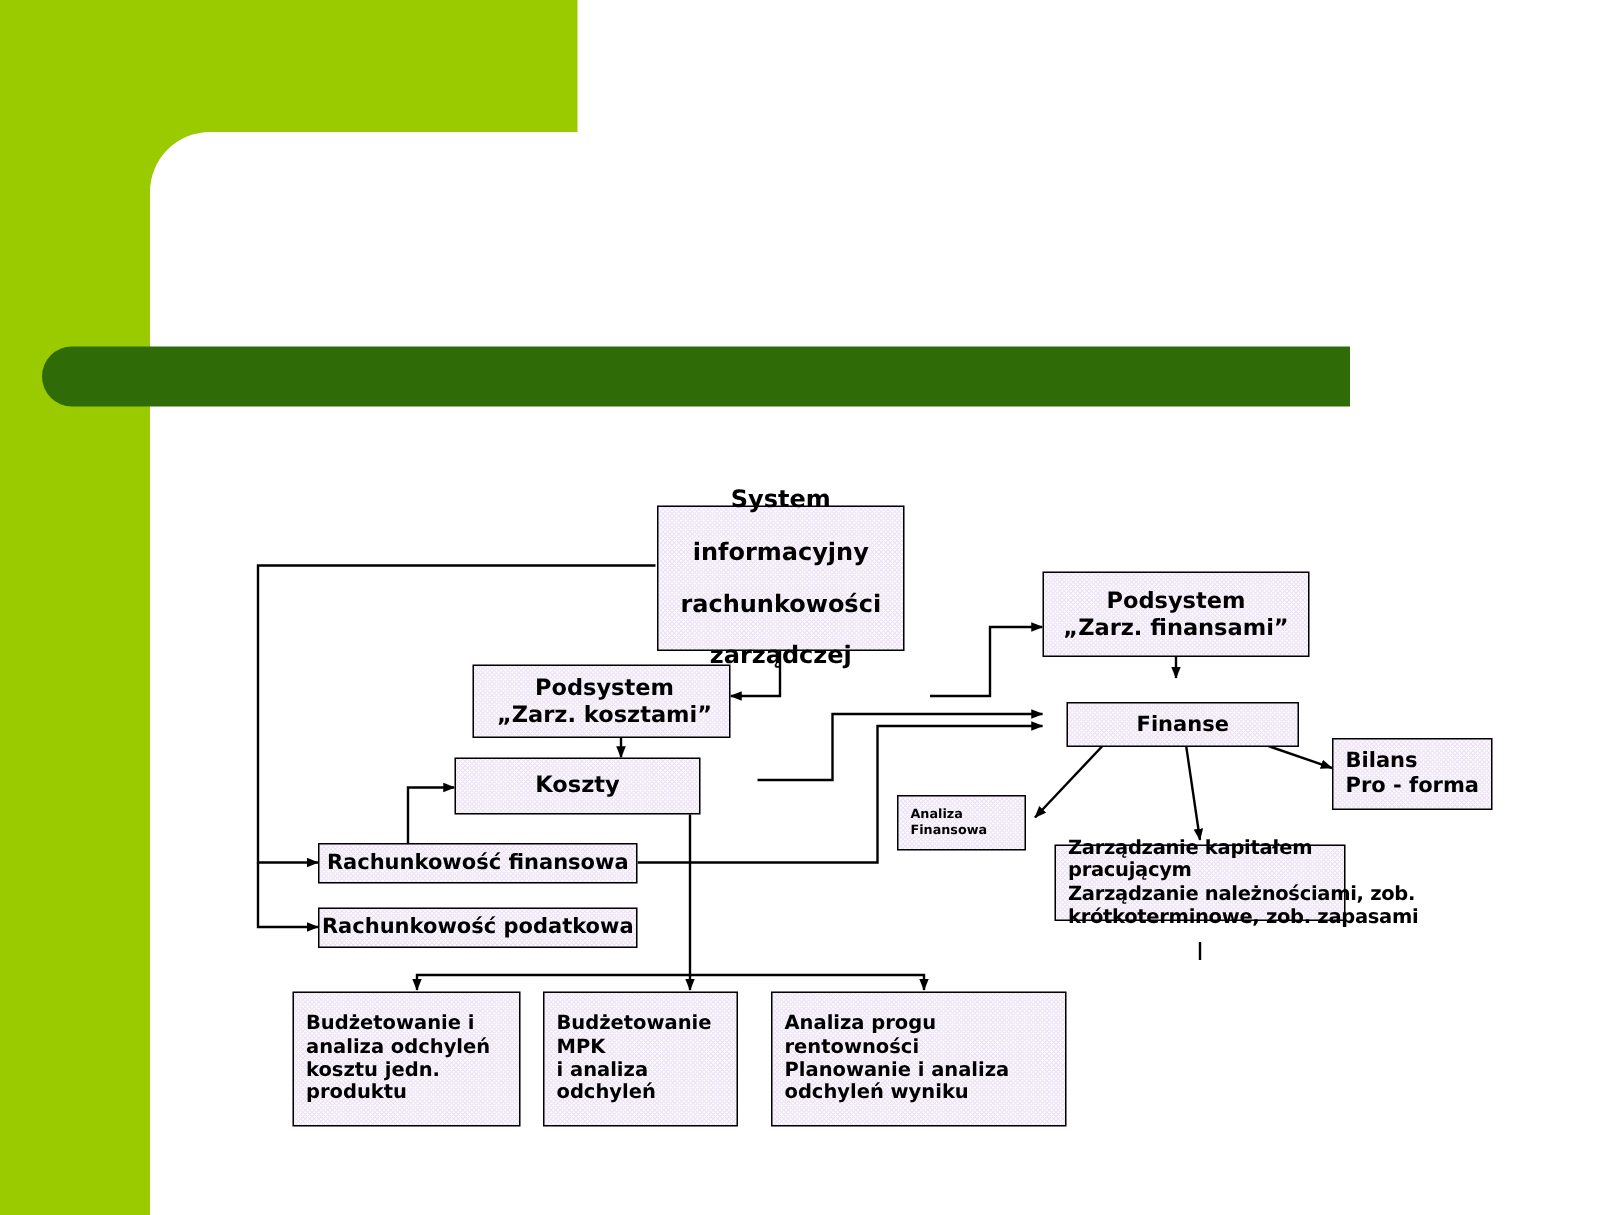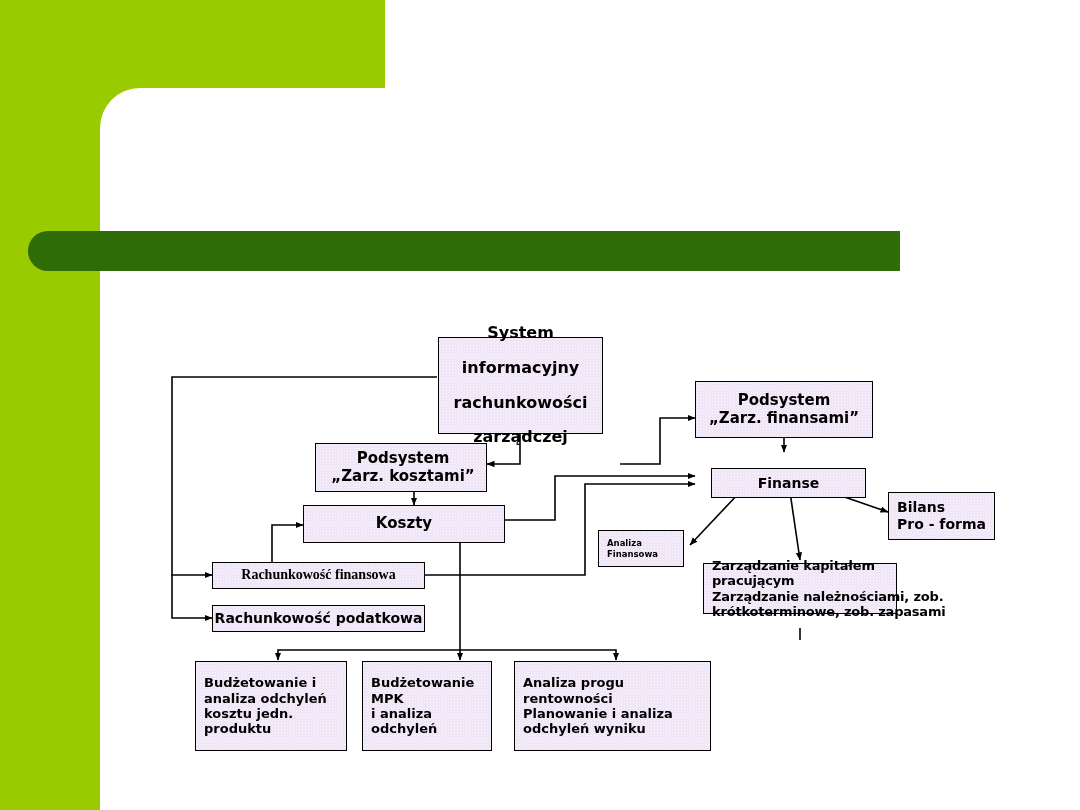--- a/index.html
+++ b/index.html
@@ -128,29 +128,29 @@
     <div class="node ctr fs15 pad-lr" style="left: 315px; top: 443px; width: 172px; height: 49px; border-color: rgb(0, 0, 0); background-color: rgb(237, 226, 246);">
       <span class="ln">Podsystem</span>
       <span class="ln">„Zarz. kosztami”</span>
     </div>
 
     <div class="node ctr fs15" style="left: 695px; top: 381px; width: 178px; height: 57px; border-color: rgb(0, 0, 0); background-color: rgb(237, 226, 246);">
       <span class="ln">Podsystem</span>
       <span class="ln">„Zarz. finansami”</span>
     </div>
 
-    <div class="node ctr fs15" style="left: 303px; top: 505px; width: 202px; height: 38px; border-color: rgb(0, 0, 0); background-color: rgb(237, 226, 246); justify-content: center;">
+    <div class="node ctr fs15" style="left: 303px; top: 505px; width: 164px; height: 38px; border-color: rgb(0, 0, 0); background-color: rgb(237, 226, 246); justify-content: center;">
       <span class="ln">Koszty</span>
     </div>
 
     <div class="node ctr fs14" style="left: 695px; top: 468px; width: 155px; height: 30px; border-color: rgb(0, 0, 0); background-color: rgb(237, 226, 246); margin-left: 16px;">
       <span class="ln">Finanse</span>
     </div>
 
-    <div class="node ctr fs14" style="left: 212px; top: 562px; width: 213px; height: 27px; border-color: rgb(0, 0, 0); background-color: rgb(237, 226, 246); font-family: Liberation Serif, serif;">
+    <div class="node ctr fs14" style="left: 212px; top: 562px; width: 213px; height: 27px; border-color: rgb(0, 0, 0); background-color: rgb(237, 226, 246);">
       <span class="ln">Rachunkowość finansowa</span>
     </div>
 
     <div class="node lft fs13 pad-l" style="left: 195px; top: 661px; width: 152px; height: 90px; border-color: rgb(0, 0, 0); background-color: rgb(237, 226, 246);">
       <span class="ln">Budżetowanie i</span>
       <span class="ln">analiza odchyleń</span>
       <span class="ln">kosztu jedn.</span>
       <span class="ln">produktu</span>
     </div>
 

